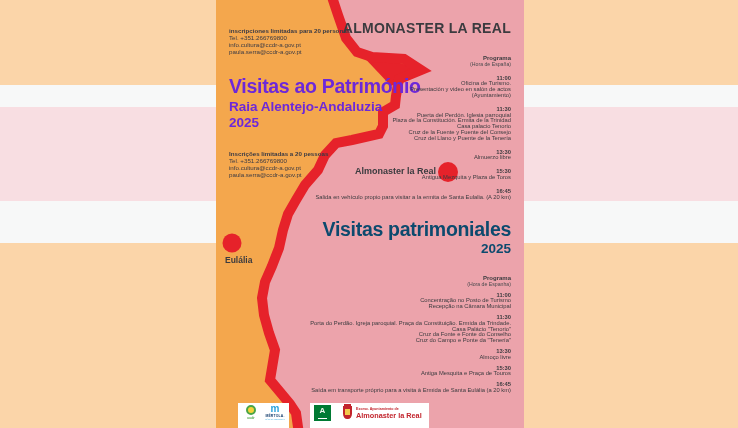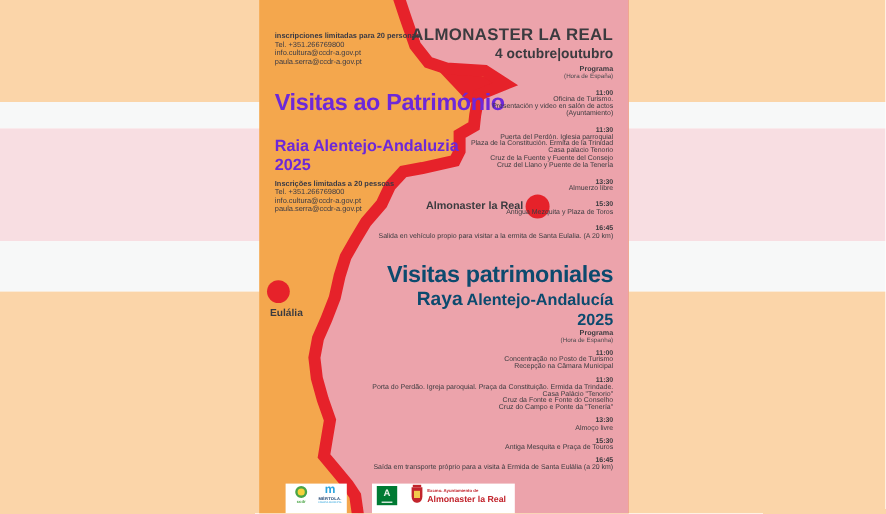--- a/index.html
+++ b/index.html
@@ -16,21 +16,21 @@
           background:#F4A74D;overflow:hidden;}
   #border-svg{position:absolute;left:0;top:0;}
 
   .contact{position:absolute;left:13px;font-size:6.2px;line-height:7px;color:#3A3A44;}
   .contact .b{font-weight:700;}
   .contact.es{top:27px;}
   .contact.pt{top:150px;}
 
   .title-pt{position:absolute;left:13px;top:76px;color:#6d28d9;font-weight:700;}
   .title-pt .t1{font-size:19.5px;letter-spacing:-0.3px;line-height:21px;}
-  .title-pt .t2{font-size:13.5px;line-height:15px;margin-top:17px;}
+  .title-pt .t2{font-size:13.5px;line-height:15px;margin-top:2px;}
   .title-pt .t3{font-size:13.5px;line-height:15px;margin-top:1px;}
 
   .hdr-es{position:absolute;top:20px;right:13px;text-align:right;color:#3B3B3F;}
   .hdr-es .ht{font-size:14px;font-weight:700;letter-spacing:0.3px;}
   .hdr-es .hd{font-size:11.5px;font-weight:700;margin-top:3px;}
 
   .prog{position:absolute;right:13px;width:250px;text-align:right;color:#3B3B3F;
         font-size:5.8px;line-height:5.8px;}
   .prog.es{top:56px;}
   .prog.pt{top:276px;}
@@ -114,21 +114,20 @@
       <div>Tel. +351.266769800</div>
       <div>info.cultura@ccdr-a.gov.pt</div>
       <div>paula.serra@ccdr-a.gov.pt</div>
     </div>
 
     <div class="lbl-mertola">Eulália</div>
     <div class="lbl-almonaster">Almonaster la Real</div>
 
     <div class="hdr-es">
       <div class="ht">ALMONASTER LA REAL</div>
-      <div class="hd">4 octubre|outubro</div>
     </div>
 
     <div class="prog es">
       <div class="ph">Programa</div>
       <div class="ps">(Hora de España)</div>
       <div class="time">11:00</div>
       <div class="pline">Oficina de Turismo.</div>
       <div class="pline">Presentación y video en salón de actos</div>
       <div class="pline">(Ayuntamiento)</div>
       <div class="time">11:30</div>
@@ -140,21 +139,20 @@
       <div class="time">13:30</div>
       <div class="pline">Almuerzo libre</div>
       <div class="time">15:30</div>
       <div class="pline">Antigua Mezquita y Plaza de Toros</div>
       <div class="time">16:45</div>
       <div class="pline">Salida en vehículo propio para visitar a la ermita de Santa Eulalia. (A 20 km)</div>
     </div>
 
     <div class="title-es">
       <div class="t1">Visitas patrimoniales</div>
-      <div class="t2"><span class="big">Raya</span><span> Alentejo-Andalucía</span></div>
       <div class="t3">2025</div>
     </div>
 
     <div class="prog pt">
       <div class="ph">Programa</div>
       <div class="ps">(Hora de Espanha)</div>
       <div class="time">11:00</div>
       <div class="pline">Concentração no Posto de Turismo</div>
       <div class="pline">Recepção na Câmara Municipal</div>
       <div class="time">11:30</div>

